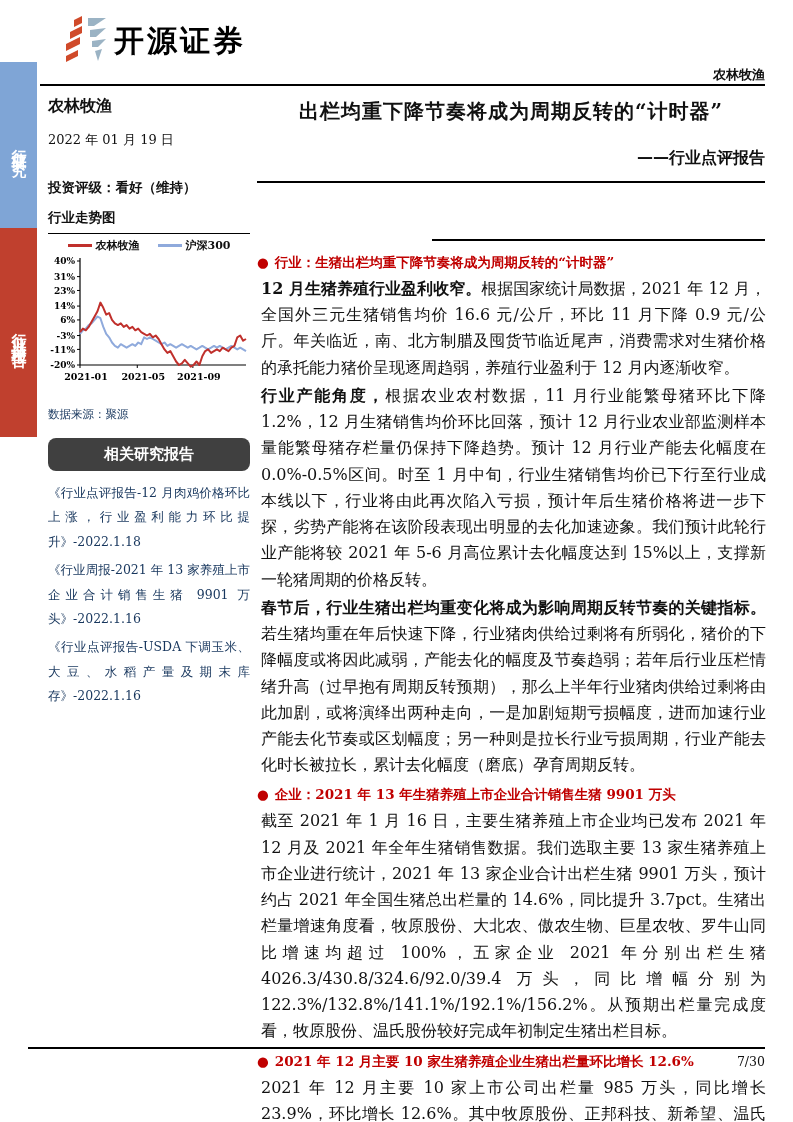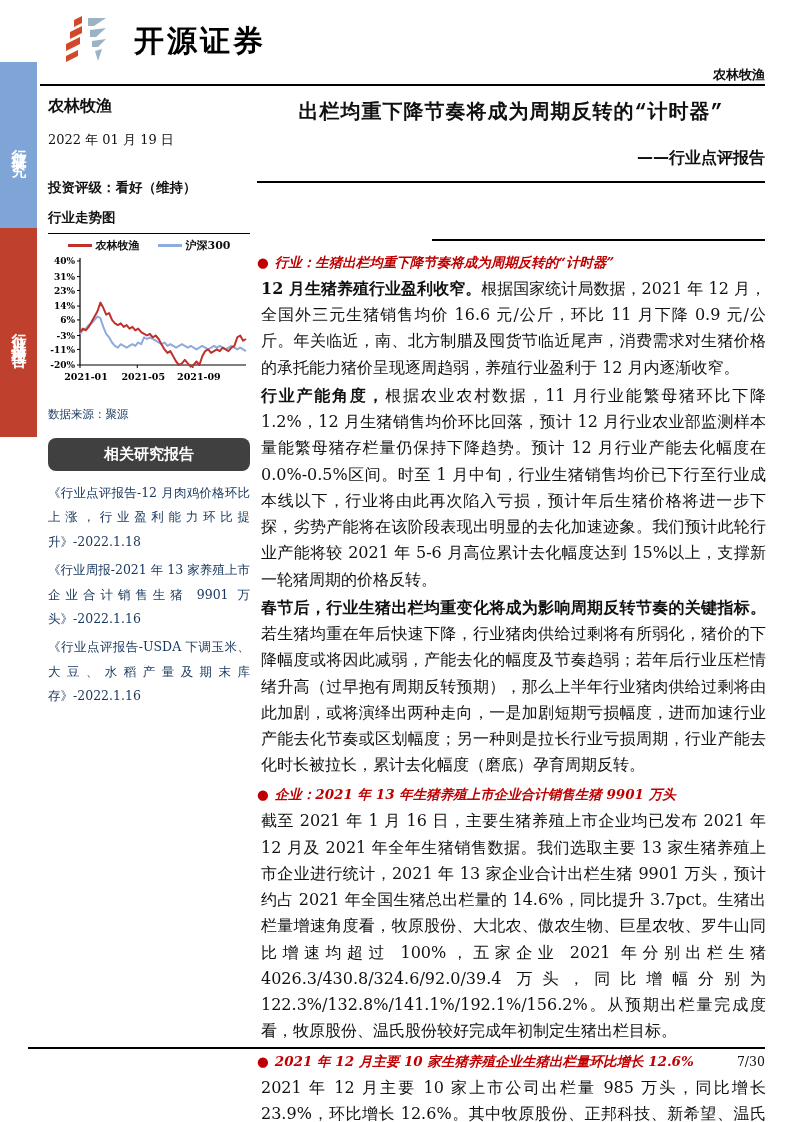--- a/index.html
+++ b/index.html
@@ -9,28 +9,28 @@
   }
   
   .band{position:absolute;left:0;width:37px;display:flex;align-items:center;justify-content:center;}
   .band-blue{top:62px;height:166px;}
   .band-red{top:228px;height:209px;}
   .band .vtxt{
     writing-mode:vertical-rl;text-orientation:upright;color:#fff;font-weight:bold;
     font-size:15px;letter-spacing:4px;
   }
   
-  .logo{position:absolute;left:62px;top:16px;display:flex;align-items:center;gap:20px;}
+  .logo{position:absolute;left:62px;top:16px;display:flex;align-items:center;gap:0;}
   .logo-text{font-size:30px;font-weight:bold;color:#000;letter-spacing:3px;
     font-family:"DejaVu Sans","Liberation Sans",sans-serif;}
   
   .rule{position:absolute;background:#000;}
   .tag-top-right{position:absolute;right:28px;top:66px;font-size:13px;font-weight:bold;}
   .headline{position:absolute;left:257px;top:98px;width:508px;text-align:center;
-    font-size:20px;font-weight:bold;letter-spacing:1px;font-family:Liberation Mono, monospace;}
+    font-size:20px;font-weight:bold;letter-spacing:1px;}
   .subtitle{position:absolute;left:257px;top:148px;width:508px;text-align:right;
     font-size:16px;font-weight:bold;}
   
   .leftcol{position:absolute;left:48px;top:96px;width:202px;}
   .l-industry{font-size:16px;font-weight:bold;margin-bottom:14px;}
   .l-date{font-size:13px;margin-bottom:30px;}
   .l-rating{font-size:13.5px;font-weight:bold;margin-bottom:12px;}
   .l-trend{font-size:13.5px;font-weight:bold;padding-bottom:6px;border-bottom:1.5px solid #000;margin-bottom:0;}
   .legend{display:flex;justify-content:center;gap:18px;align-items:center;margin:4px 0 0 0;}
   .legend-item{display:flex;align-items:center;gap:4px;font-size:11px;font-weight:bold;}
@@ -40,21 +40,21 @@
     margin-top:16px;background:#1F4568;color:#fff;text-align:center;
     border-radius:8px;font-size:15px;font-weight:bold;padding:7px 0;
   }
   .report-list{margin-top:10px;}
   .report-item{
     font-size:12.5px;color:#17365D;line-height:1.95;text-align:justify;
     margin-bottom:4px;
   }
   
   .main{position:absolute;left:257px;top:246px;width:509px;}
-  .sec-title{font-size:13.5px;font-weight:bold;color:#C00000;margin:8px 0 4px 0;font-style:italic;}
+  .sec-title{font-size:13.5px;font-weight:bold;color:#C00000;margin:8px 0 4px 0;}
   .sec-title .bullet{margin-right:6px;}
   .main p{margin:0 0 2px 4px;font-size:16px;line-height:1.64;text-align:justify;}
   .risk-row{margin-top:16px;font-size:13.5px;line-height:1.64;}
   .risk-label{color:#C00000;font-weight:bold;}
   .risk-label .bullet{margin-right:6px;}
   
   .footer-rule{position:absolute;left:28px;top:1047px;width:737px;height:1.5px;background:#000;}
   .footer-left{position:absolute;left:28px;top:1054px;font-size:12.5px;}
   .footer-right{position:absolute;right:28px;top:1054px;font-size:12.5px;
     font-family:"DejaVu Serif","Liberation Serif",serif;}

